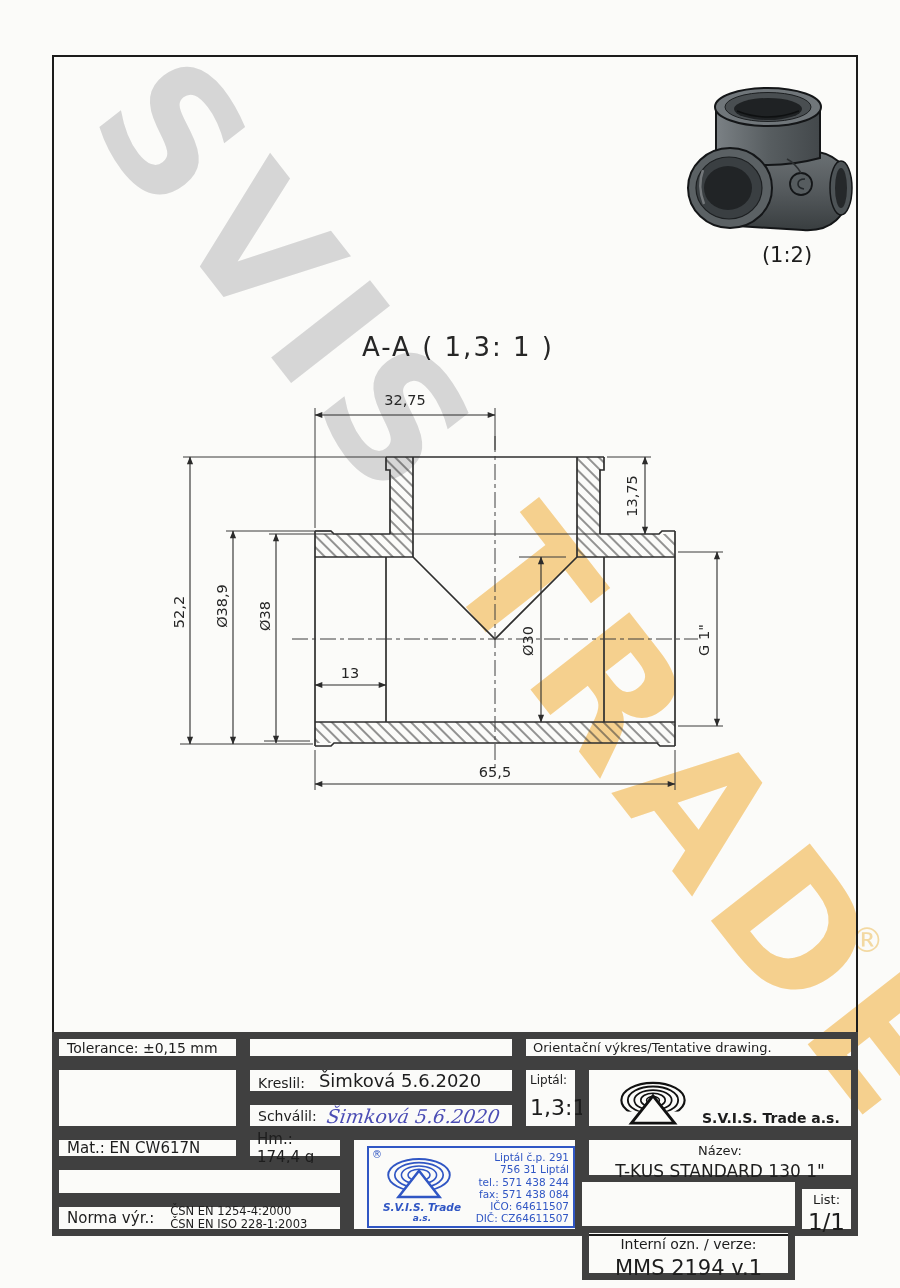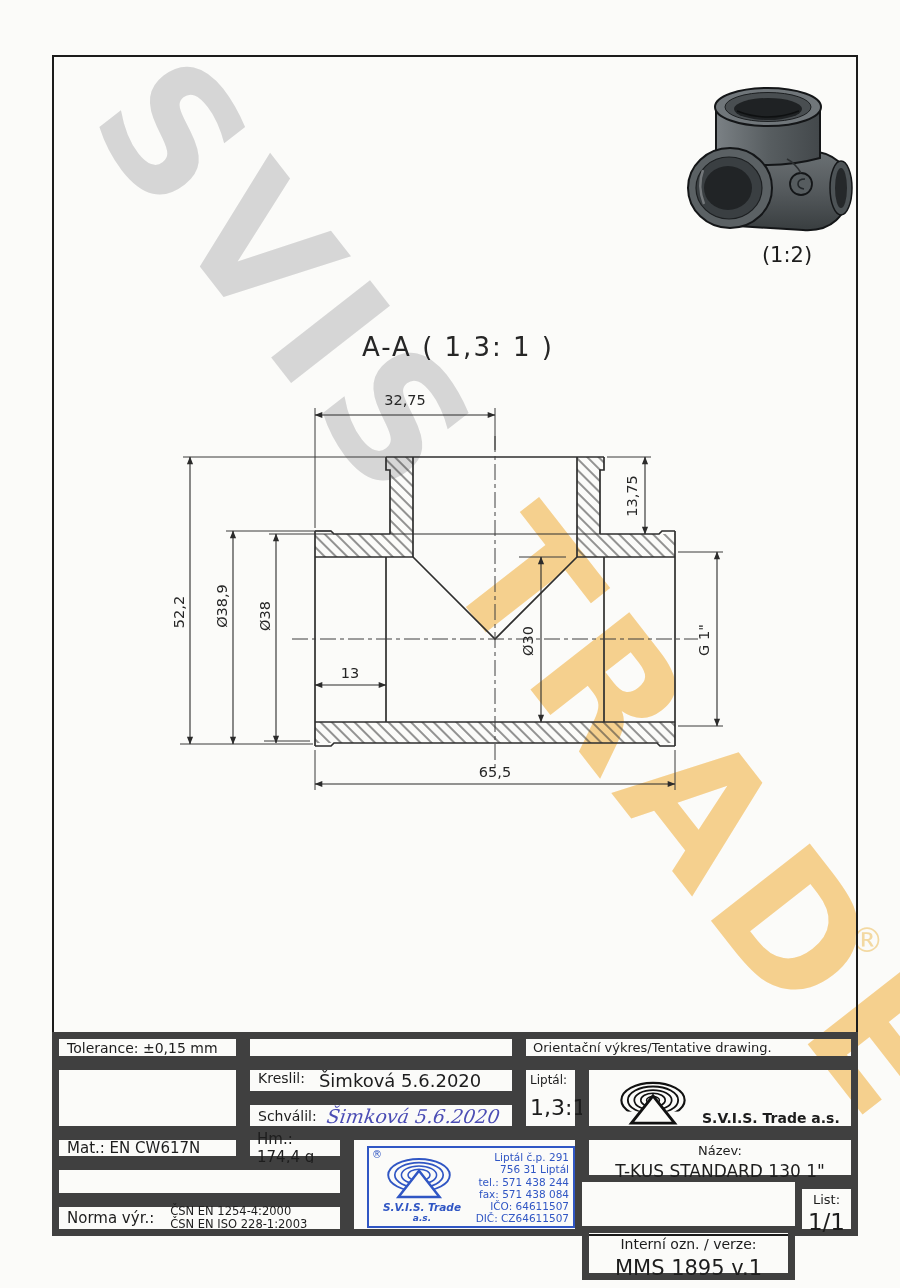--- a/index.html
+++ b/index.html
@@ -153,21 +153,21 @@
 
 <div class="cell" style="left:52px;top:1032px;width:191px;height:31px;display:flex;align-items:center;padding-left:8px;">
   <span class="lbl">Tolerance: ±0,15 mm</span>
 </div>
 <div class="cell" style="left:243px;top:1032px;width:276px;height:31px;"></div>
 <div class="cell" style="left:519px;top:1032px;width:339px;height:31px;display:flex;align-items:center;padding-left:7px;">
   <span style="font-size:13px;">Orientační výkres/Tentative drawing.</span>
 </div>
 
 <div class="cell" style="left:52px;top:1063px;width:191px;height:70px;"></div>
-<div class="cell" style="left:243px;top:1063px;width:276px;height:35px;display:flex;align-items:flex-start;padding-left:8px;gap:14px;">
+<div class="cell" style="left:243px;top:1063px;width:276px;height:35px;display:flex;align-items:flex-end;padding-left:8px;gap:14px;">
   <span class="lbl">Kreslil:</span>
   <span class="val">Šimková 5.6.2020</span>
 </div>
 <div class="cell" style="left:243px;top:1098px;width:276px;height:35px;display:flex;align-items:center;padding-left:8px;gap:10px;">
   <span class="lbl">Schválil:</span>
   <span class="sig">Šimková 5.6.2020</span>
 </div>
 <div class="cell" style="left:519px;top:1063px;width:63px;height:70px;padding:3px 4px;">
   <div style="font-size:12px;">Liptál:</div>
   <div style="font-size:22px;margin-top:8px;">1,3:1</div>
@@ -226,18 +226,18 @@
     </div>
   </div>
 </div>
 
 <div class="cell" style="left:582px;top:1133px;width:276px;height:49px;text-align:center;padding-top:3px;">
   <div style="font-size:13px;">Název:</div>
   <div style="font-size:17px;margin-top:3px;">T-KUS STANDARD 130 1"</div>
 </div>
 <div class="cell" style="left:582px;top:1182px;width:213px;height:54px;text-align:center;padding-top:3px;margin-top:44px;">
   <div style="font-size:14px;">Interní ozn. / verze:</div>
-  <div style="font-size:21px;margin-top:4px;">MMS 1895 v.1</div>
+  <div style="font-size:21px;margin-top:4px;">MMS 2194 v.1</div>
 </div>
 <div class="cell" style="left:795px;top:1182px;width:63px;height:54px;text-align:center;padding-top:3px;">
   <div style="font-size:13px;">List:</div>
   <div style="font-size:23px;margin-top:2px;">1/1</div>
 </div>
 
 </body></html>

